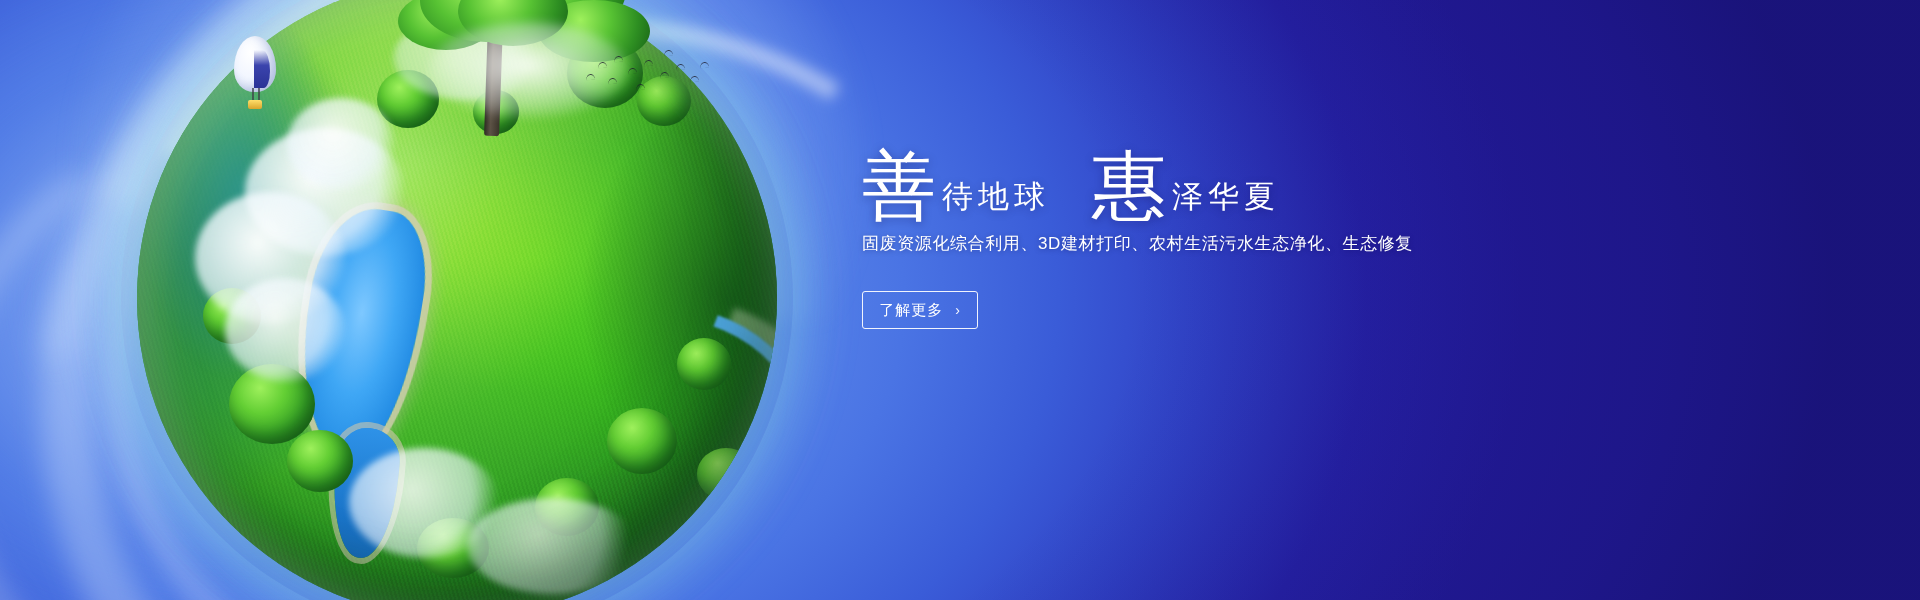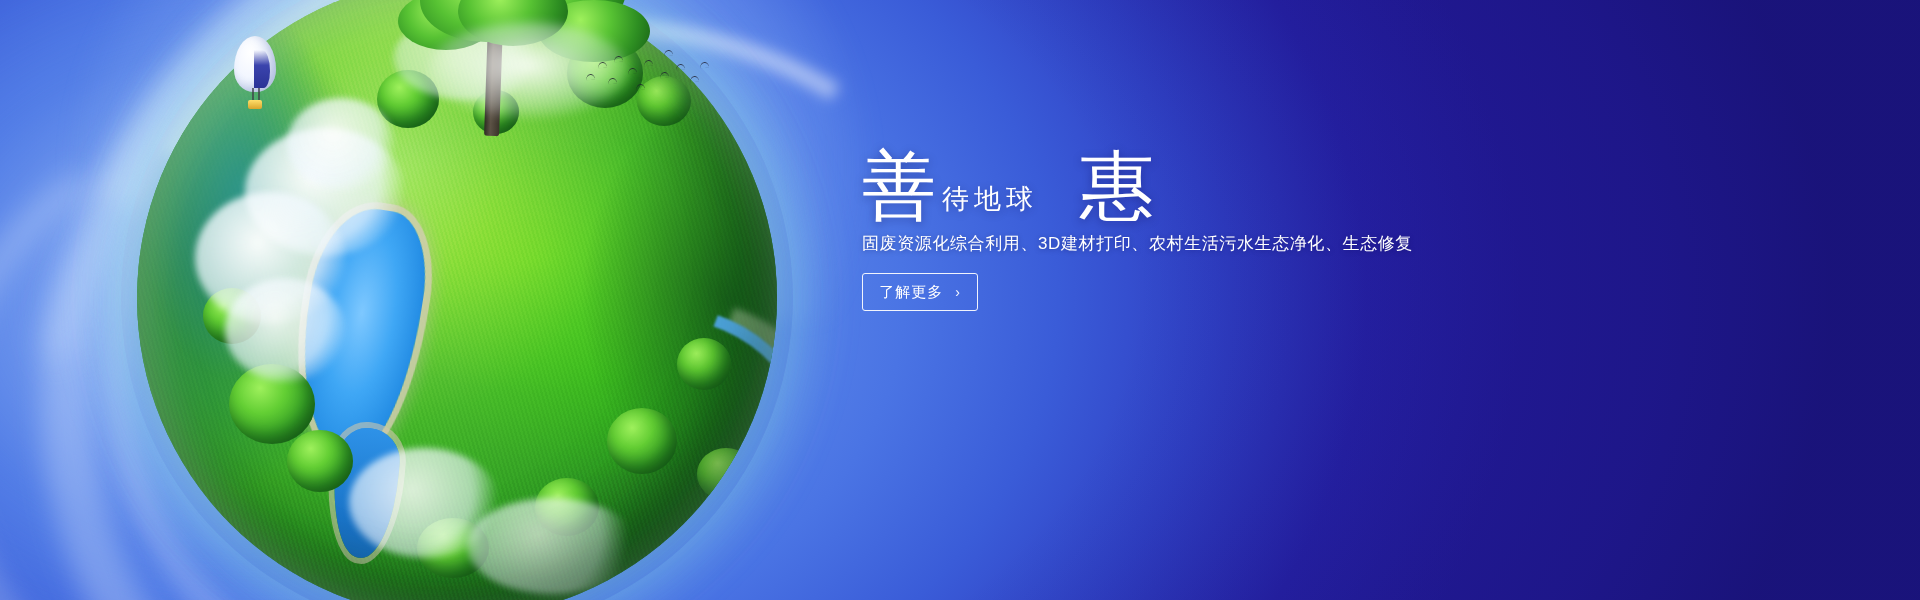--- a/index.html
+++ b/index.html
@@ -359,21 +359,21 @@
   .hl-big {
     font-family: "DejaVu Serif", "Liberation Serif", serif;
     font-size: 74px;
     line-height: 0.88;
     font-weight: 400;
     letter-spacing: 0;
     text-shadow: 0 2px 10px rgba(12,10,70,0.35);
   }
   .hl-small {
     font-family: "DejaVu Serif", "Liberation Serif", serif;
-    font-size: 27px;
+    font-size: 31px;
     line-height: 1;
     font-weight: 400;
     letter-spacing: 5px;
     padding-bottom: 6px;
     margin-left: 6px;
     text-shadow: 0 2px 8px rgba(12,10,70,0.3);
     margin-top: 45px;
   }
   .hl-gap { width: 42px; }
 
@@ -383,21 +383,21 @@
     font-weight: 400;
     color: #ffffff;
     margin-bottom: 18px;
     white-space: nowrap;
     text-shadow: 0 1px 6px rgba(12,10,70,0.35);
   }
   .desc {
     font-size: 17px;
     letter-spacing: 0.6px;
     color: #ffffff;
-    margin-bottom: 18px;
+    margin-bottom: 36px;
     white-space: nowrap;
     text-shadow: 0 1px 5px rgba(12,10,70,0.35);
   }
   .cta {
     display: inline-flex;
     align-items: center;
     justify-content: center;
     gap: 12px;
     width: 116px;
     height: 38px;
@@ -501,20 +501,21 @@
   <div class="bird" style="left:586px; top:74px;"></div>
 
   <div class="sky-vignette"></div>
 
   <div class="content">
     <div class="headline">
       <span class="hl-big">善</span>
       <span class="hl-small">待地球</span>
       <span class="hl-gap"></span>
       <span class="hl-big">惠</span>
+      <span class="hl-small">泽华夏</span>
     </div>
 
     <div class="desc">固废资源化综合利用、3D建材打印、农村生活污水生态净化、生态修复</div>
 
     <button class="cta">
       <span>了解更多</span>
       <span class="chev">›</span>
     </button>
   </div>
 

